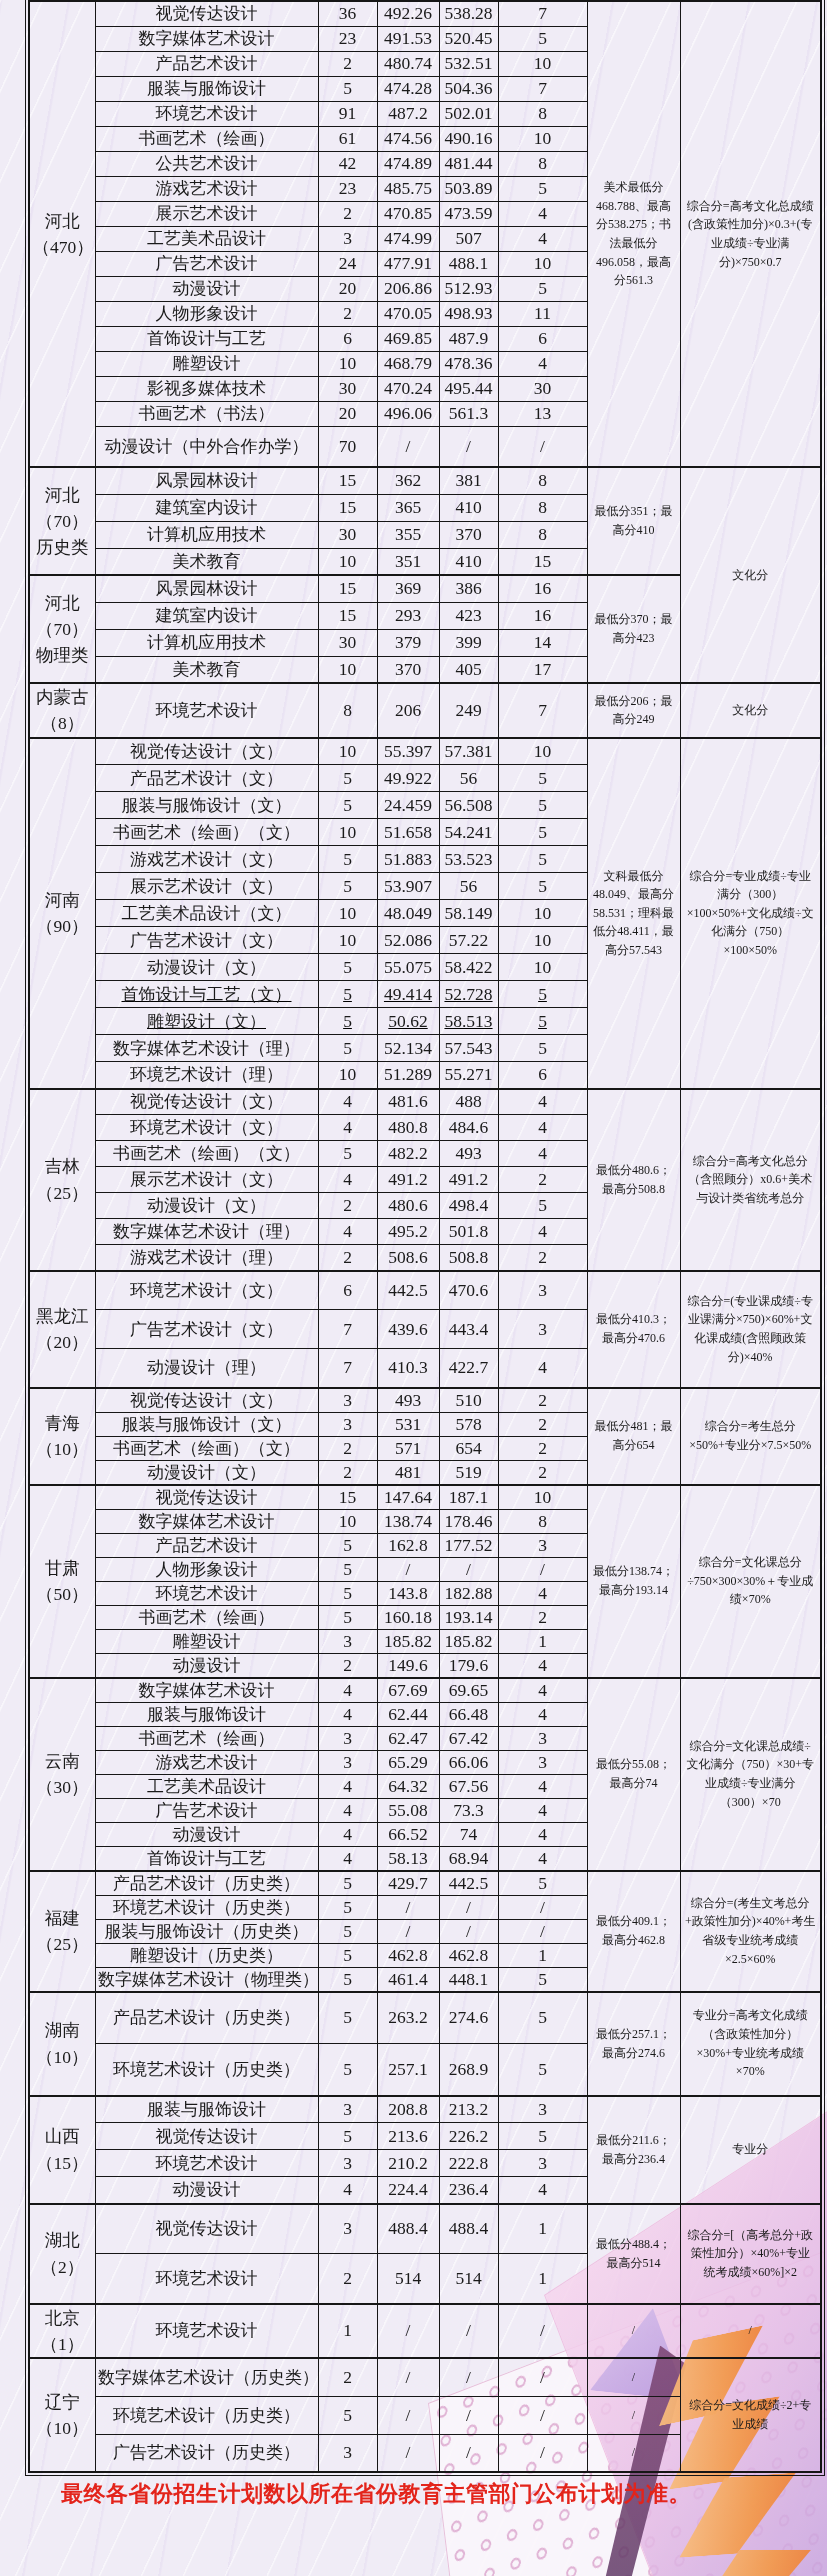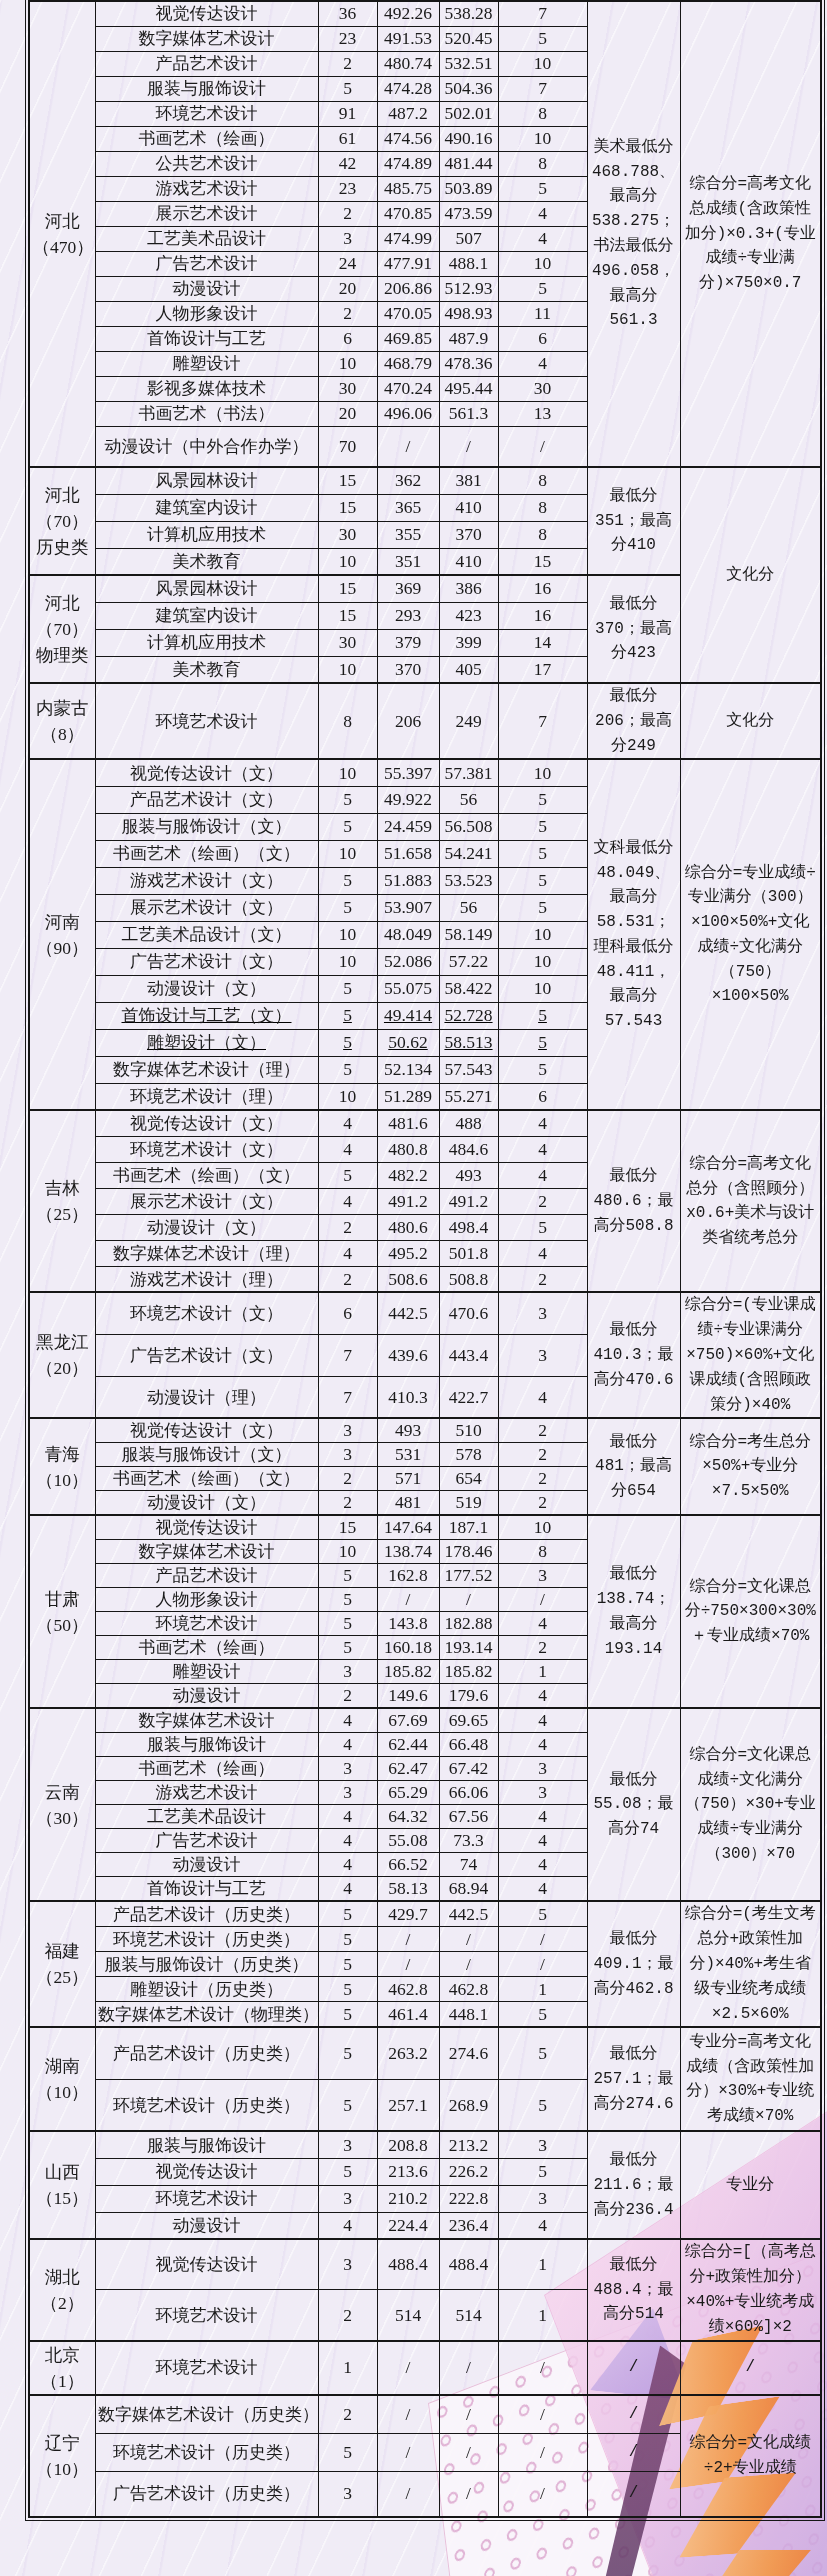--- a/index.html
+++ b/index.html
@@ -37,21 +37,21 @@
   
   #tbl-wrap{position:absolute;left:28px;top:0;z-index:1;}
   table{border-collapse:collapse;table-layout:fixed;width:792px;
     border:2.6px solid var(--border,#161616);outline:1px solid var(--border,#161616);outline-offset:2.1px;}
   td{border:1.5px solid var(--border,#161616);text-align:center;vertical-align:middle;
     padding:0 2.6px;color:#1a1a1a;background:transparent;overflow:hidden;}
   td.sec{border-top-width:2.6px;}
   td.major{font-size:17px;white-space:nowrap;}
   td.num{font-size:17.5px;}
   td.province{font-size:17.5px;line-height:1.5;}
-  td.note,td.formula{font-size:16px;line-height:1.55;padding:0 4.1px;font-family:Liberation Mono, monospace;}
+  td.note,td.formula{font-size:12px;line-height:1.55;padding:0 4.1px;}
   
   #footer-note{position:absolute;left:61px;top:2479px;width:721px;z-index:2;
     font-family:"Liberation Sans","DejaVu Sans",sans-serif;font-weight:bold;
     font-size:22px;letter-spacing:0.5px;color:var(--accent,#e3241b);}
 </style>
 </head>
 <body>
 
 <div id="page">
 
@@ -722,26 +722,27 @@
             <td class="formula sec" rowspan="3">综合分=文化成绩÷2+专业成绩</td>
           </tr>
           <tr style="height: 38px;">
             <td class="major">环境艺术设计（历史类）</td>
             <td class="num">5</td>
             <td class="num">/</td>
             <td class="num">/</td>
             <td class="num">/</td>
             <td class="note">/</td>
           </tr>
-          <tr style="height: 46px;">
+          <tr style="height: 38px;">
             <td class="major">广告艺术设计（历史类）</td>
             <td class="num">3</td>
             <td class="num">/</td>
             <td class="num">/</td>
             <td class="num">/</td>
             <td class="note">/</td>
           </tr>
         </tbody>
     </table>
   </div>
 
+  <div id="footer-note">最终各省份招生计划数以所在省份教育主管部门公布计划为准。</div>
 </div>
 
 
 </body></html>

